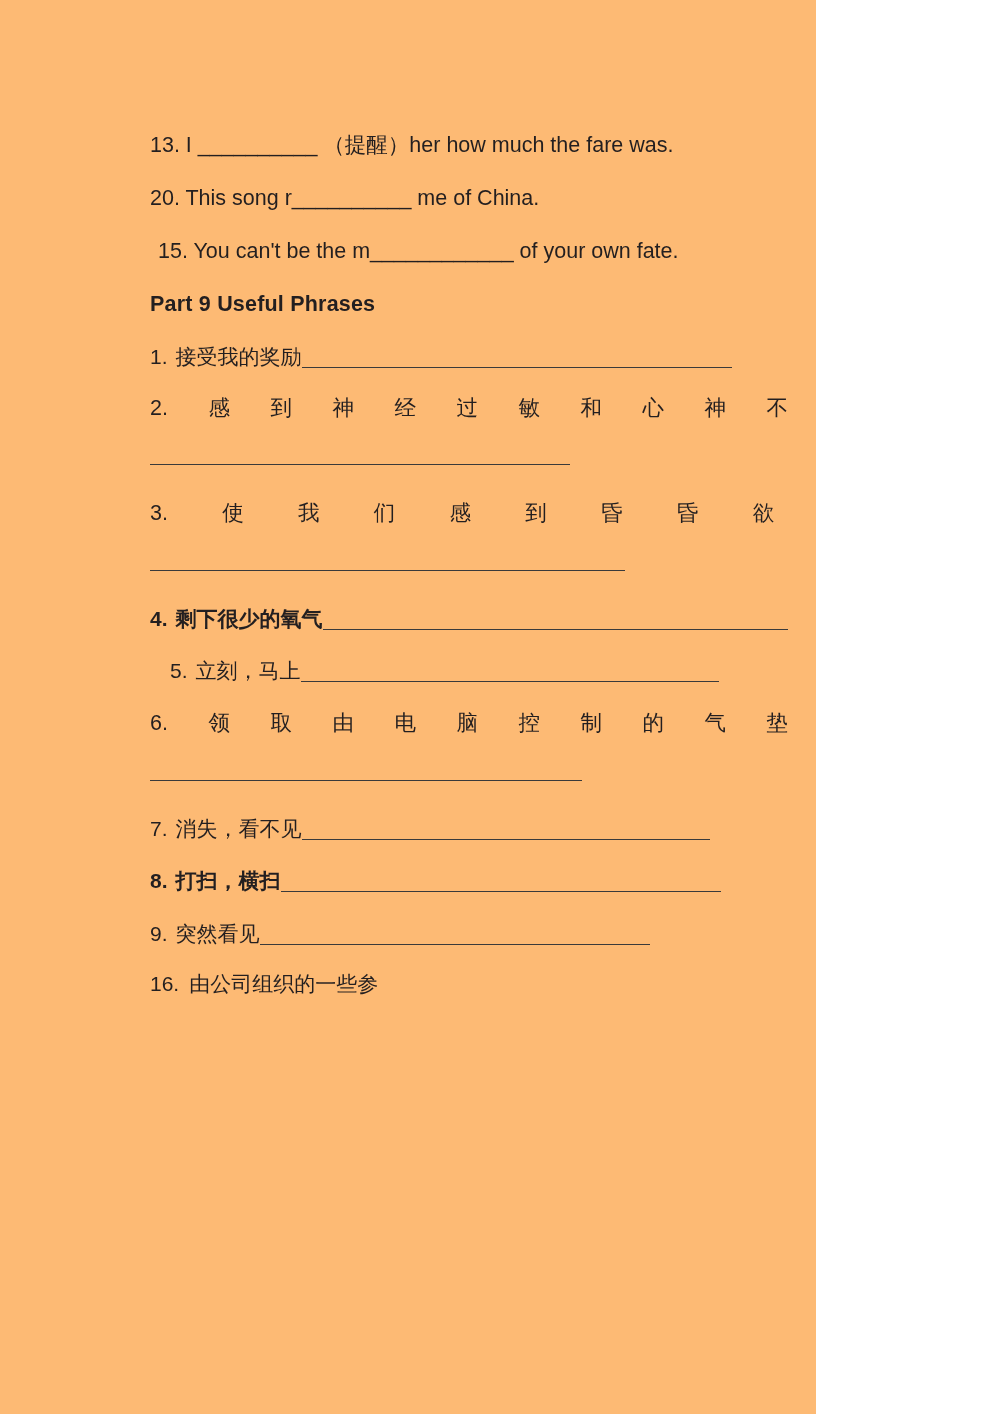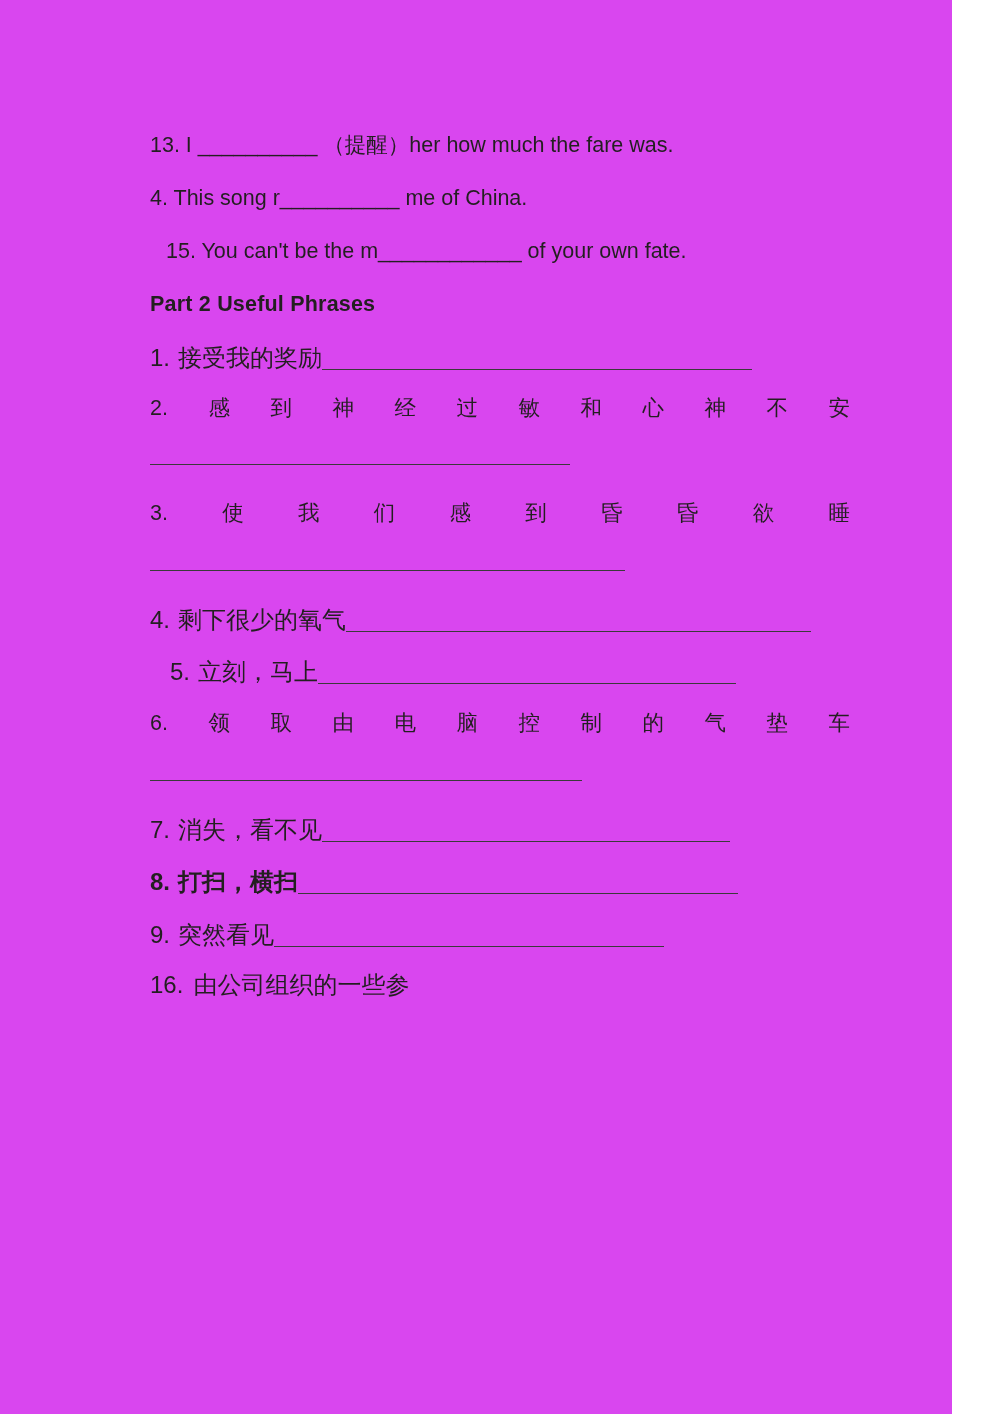--- a/index.html
+++ b/index.html
@@ -6,23 +6,23 @@
     margin: 0;
     padding: 0;
     background: #ffffff;
   }
   body {
     font-family: "Liberation Sans", "DejaVu Sans", sans-serif;
     color: #231f20;
   }
   #page {
     position: relative;
-    width: 952px;
+    width: 816px;
     height: 1414px;
-    background: #d946ef;
+    background: #fdba74;
     overflow: hidden;
   }
   .content {
     position: absolute;
     left: 150px;
     top: 0;
     width: 700px;
   }
 
   
@@ -39,21 +39,21 @@
     margin: 0;
     font-size: 21.5px;
     font-weight: bold;
     color: #231f20;
     letter-spacing: 0.2px;
   }
 
   
   .cn-item {
     margin: 0;
-    font-size: 24px;
+    font-size: 21px;
     line-height: 1.2;
     color: #231f20;
     display: block;
   }
   .cn-item .num {
     display: inline-block;
   }
   .cn-item .txt {
     display: inline;
   }
@@ -89,29 +89,29 @@
 <body>
 
 <div id="page">
   <div class="content">
 
     <div class="en-item" style="position:absolute; left:0; top:133px;">
       <span>13. I __________ （提醒）her how much the fare was.</span>
     </div>
 
     <div class="en-item" style="position:absolute; left:0; top:186px;">
-      <span>4. This song r__________ me of China.</span>
+      <span>20. This song r__________ me of China.</span>
     </div>
 
-    <div class="en-item" style="position:absolute; left:16px; top:239px;">
+    <div class="en-item" style="position:absolute; left:8px; top:239px;">
       <span>15. You can't be the m____________ of your own fate.</span>
     </div>
 
     <div class="section-heading" style="position:absolute; left:0; top:292px;">
-      <span>Part 2 Useful Phrases</span>
+      <span>Part 9 Useful Phrases</span>
     </div>
 
     <div class="cn-item" style="position:absolute; left:0; top:344px;">
       <span class="num">1.</span><span style="display:inline-block;width:8px;"></span><span class="txt">接受我的奖励</span><span class="rule" style="width:430px;"></span>
     </div>
 
     <div class="cn-justified" style="position:absolute; left:0; top:396px;">
       <span class="cell">2.</span>
       <span class="cell">感</span>
       <span class="cell">到</span>
@@ -134,21 +134,21 @@
       <span class="cell">们</span>
       <span class="cell">感</span>
       <span class="cell">到</span>
       <span class="cell">昏</span>
       <span class="cell">昏</span>
       <span class="cell">欲</span>
       <span class="cell">睡</span>
     </div>
     <span class="cont-rule" style="position:absolute; left:0; top:570px; width:475px;"></span>
 
-    <div class="cn-item" style="position:absolute; left:0; top:606px;">
+    <div class="cn-item" style="position:absolute; left:0; top:606px;font-weight:bold;">
       <span class="num">4.</span><span style="display:inline-block;width:8px;"></span><span class="txt">剩下很少的氧气</span><span class="rule" style="width:465px;"></span>
     </div>
 
     <div class="cn-item" style="position:absolute; left:0; top:658px;margin-left:20px;">
       <span class="num">5.</span><span style="display:inline-block;width:8px;"></span><span class="txt">立刻，马上</span><span class="rule" style="width:418px;"></span>
     </div>
 
     <div class="cn-justified" style="position:absolute; left:0; top:711px;">
       <span class="cell">6.</span>
       <span class="cell">领</span>

